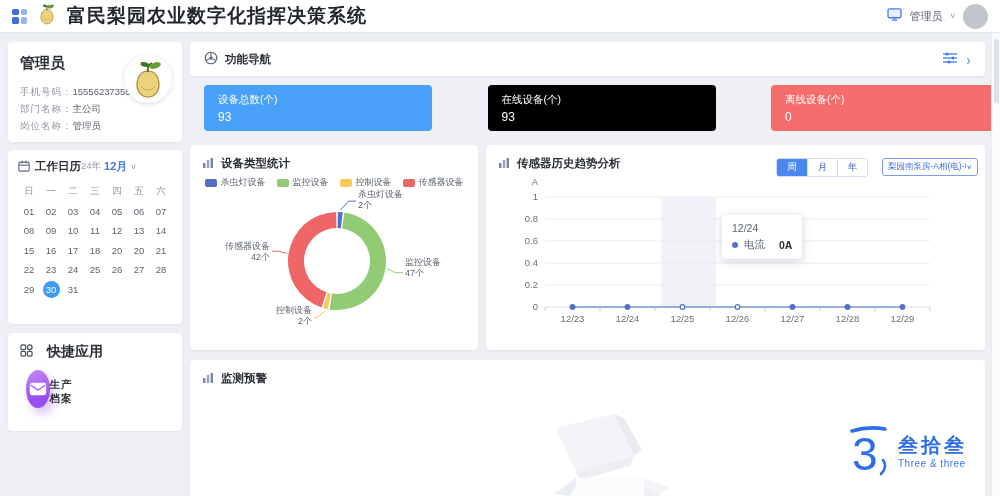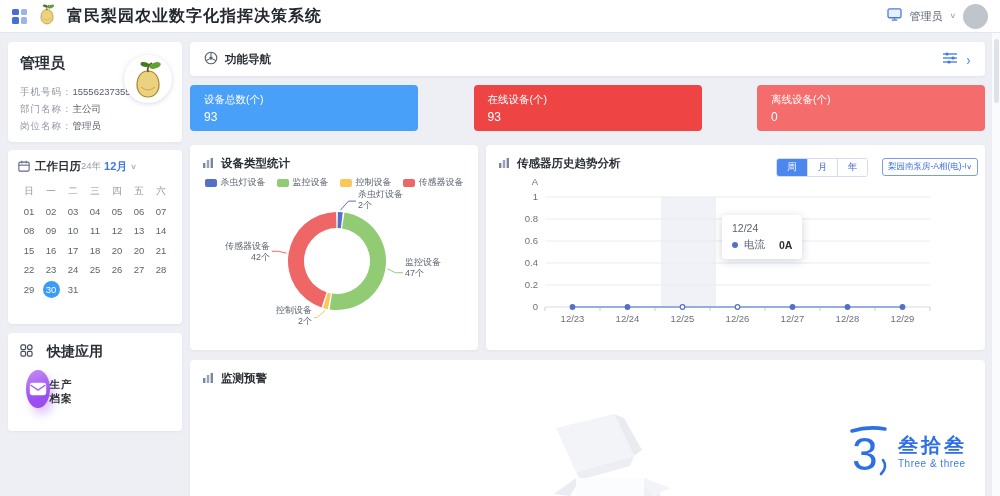--- a/index.html
+++ b/index.html
@@ -7,21 +7,21 @@
 body{font-family:"Liberation Sans",sans-serif;-webkit-font-smoothing:antialiased}
 .app{position:relative;width:1000px;height:496px;background:#edeff4;overflow:hidden}
 .card{position:absolute;background:#fff;border-radius:4px;box-shadow:0 1px 3px rgba(30,40,70,.05)}
 
 
 .hdr{position:absolute;left:0;top:0;width:1000px;height:33px;background:#fff;border-bottom:1px solid #e3e7ee;display:flex;align-items:center;justify-content:space-between;padding:0 12px;z-index:5}
 .hdr-l{display:flex;align-items:center;gap:9px}
 .grid-ic{width:15px;height:15px;display:grid;grid-template-columns:1fr 1fr;grid-template-rows:1fr 1fr;gap:2px;cursor:pointer}
 .grid-ic i{background:#446fd6;border-radius:1.5px}
 .grid-ic i:nth-child(2),.grid-ic i:nth-child(4){background:#9db4ea}
-.hdr-title{font-size:16px;font-weight:bold;color:#23272e;letter-spacing:1px}
+.hdr-title{font-size:19px;font-weight:bold;color:#23272e;letter-spacing:1px}
 .hdr-r{display:flex;align-items:center;gap:7px}
 .hdr-user{font-size:11px;color:#5c6370}
 .chev-down{font-size:9px;color:#98a0ac;transform:scaleY(.8)}
 .avatar{width:25px;height:25px;border-radius:50%;background:#bfc4cd}
 
 
 .scrollstrip{position:absolute;right:0;top:33px;width:9px;height:463px;background:#fafbfc;border-left:1px solid #ebedf1;z-index:4}
 .scrollthumb{position:absolute;left:2px;top:6px;width:5px;height:64px;border-radius:3px;background:#dfe2e8}
 
 
@@ -51,21 +51,21 @@
 .qa-ic{width:38px;height:38px;border-radius:50%;background:linear-gradient(160deg,#c58cf5 0%,#9a4ef0 70%);box-shadow:4px 6px 10px rgba(160,90,240,.35);display:flex;align-items:center;justify-content:center}
 .qa-lb{margin-top:8px;font-size:10.5px;font-weight:bold;color:#2b2f36;letter-spacing:1px}
 
 
 .navbar{left:190px;top:42px;width:795px;height:34px;display:flex;align-items:center;justify-content:space-between;padding:0 14px}
 .nav-l{display:flex;align-items:center;gap:7px;font-size:11.5px;color:#2b2f36;font-weight:bold}
 .nav-r{display:flex;align-items:center;gap:9px}
 .nav-arrow{font-size:15px;color:#3e78ea;line-height:1;cursor:pointer;transform:scaleX(.8)}
 
 
-.stats{position:absolute;left:190px;top:85px;width:795px;height:46px;display:flex;justify-content:space-between}
+.stats{position:absolute;left:204px;top:85px;width:795px;height:46px;display:flex;justify-content:space-between}
 .stat{width:228px;height:46px;border-radius:4px;color:#fff;padding:8px 14px;cursor:pointer}
 .stat-l{font-size:10.5px}
 .stat-v{font-size:12px;margin-top:3px}
 
 
 .sec-hd{display:flex;align-items:center;gap:7px;font-size:11.5px;color:#2b2f36;font-weight:bold;padding:11px 12px 0 12px}
 .donutcard{left:190px;top:145px;width:288px;height:205px}
 .legend{position:absolute;left:0;top:31px;width:288px;display:flex;justify-content:center;gap:11px}
 .lg-item{display:flex;align-items:center;gap:4px;cursor:pointer}
 .lg-sw{width:12px;height:8px;border-radius:2px;display:inline-block}
@@ -327,21 +327,21 @@
       </span>
       <span class="nav-arrow">›</span>
     </div>
   </div>
 
   <div class="stats" id="stats">
       <div class="stat" style="background: rgb(73, 160, 248);">
         <div class="stat-l">设备总数(个)</div>
         <div class="stat-v">93</div>
       </div>
-      <div class="stat" style="background: #ef4444;">
+      <div class="stat" style="background: #000000;">
         <div class="stat-l">在线设备(个)</div>
         <div class="stat-v">93</div>
       </div>
       <div class="stat" style="background: rgb(245, 108, 108);">
         <div class="stat-l">离线设备(个)</div>
         <div class="stat-v">0</div>
       </div>
     </div>
 
   <div class="card donutcard">

